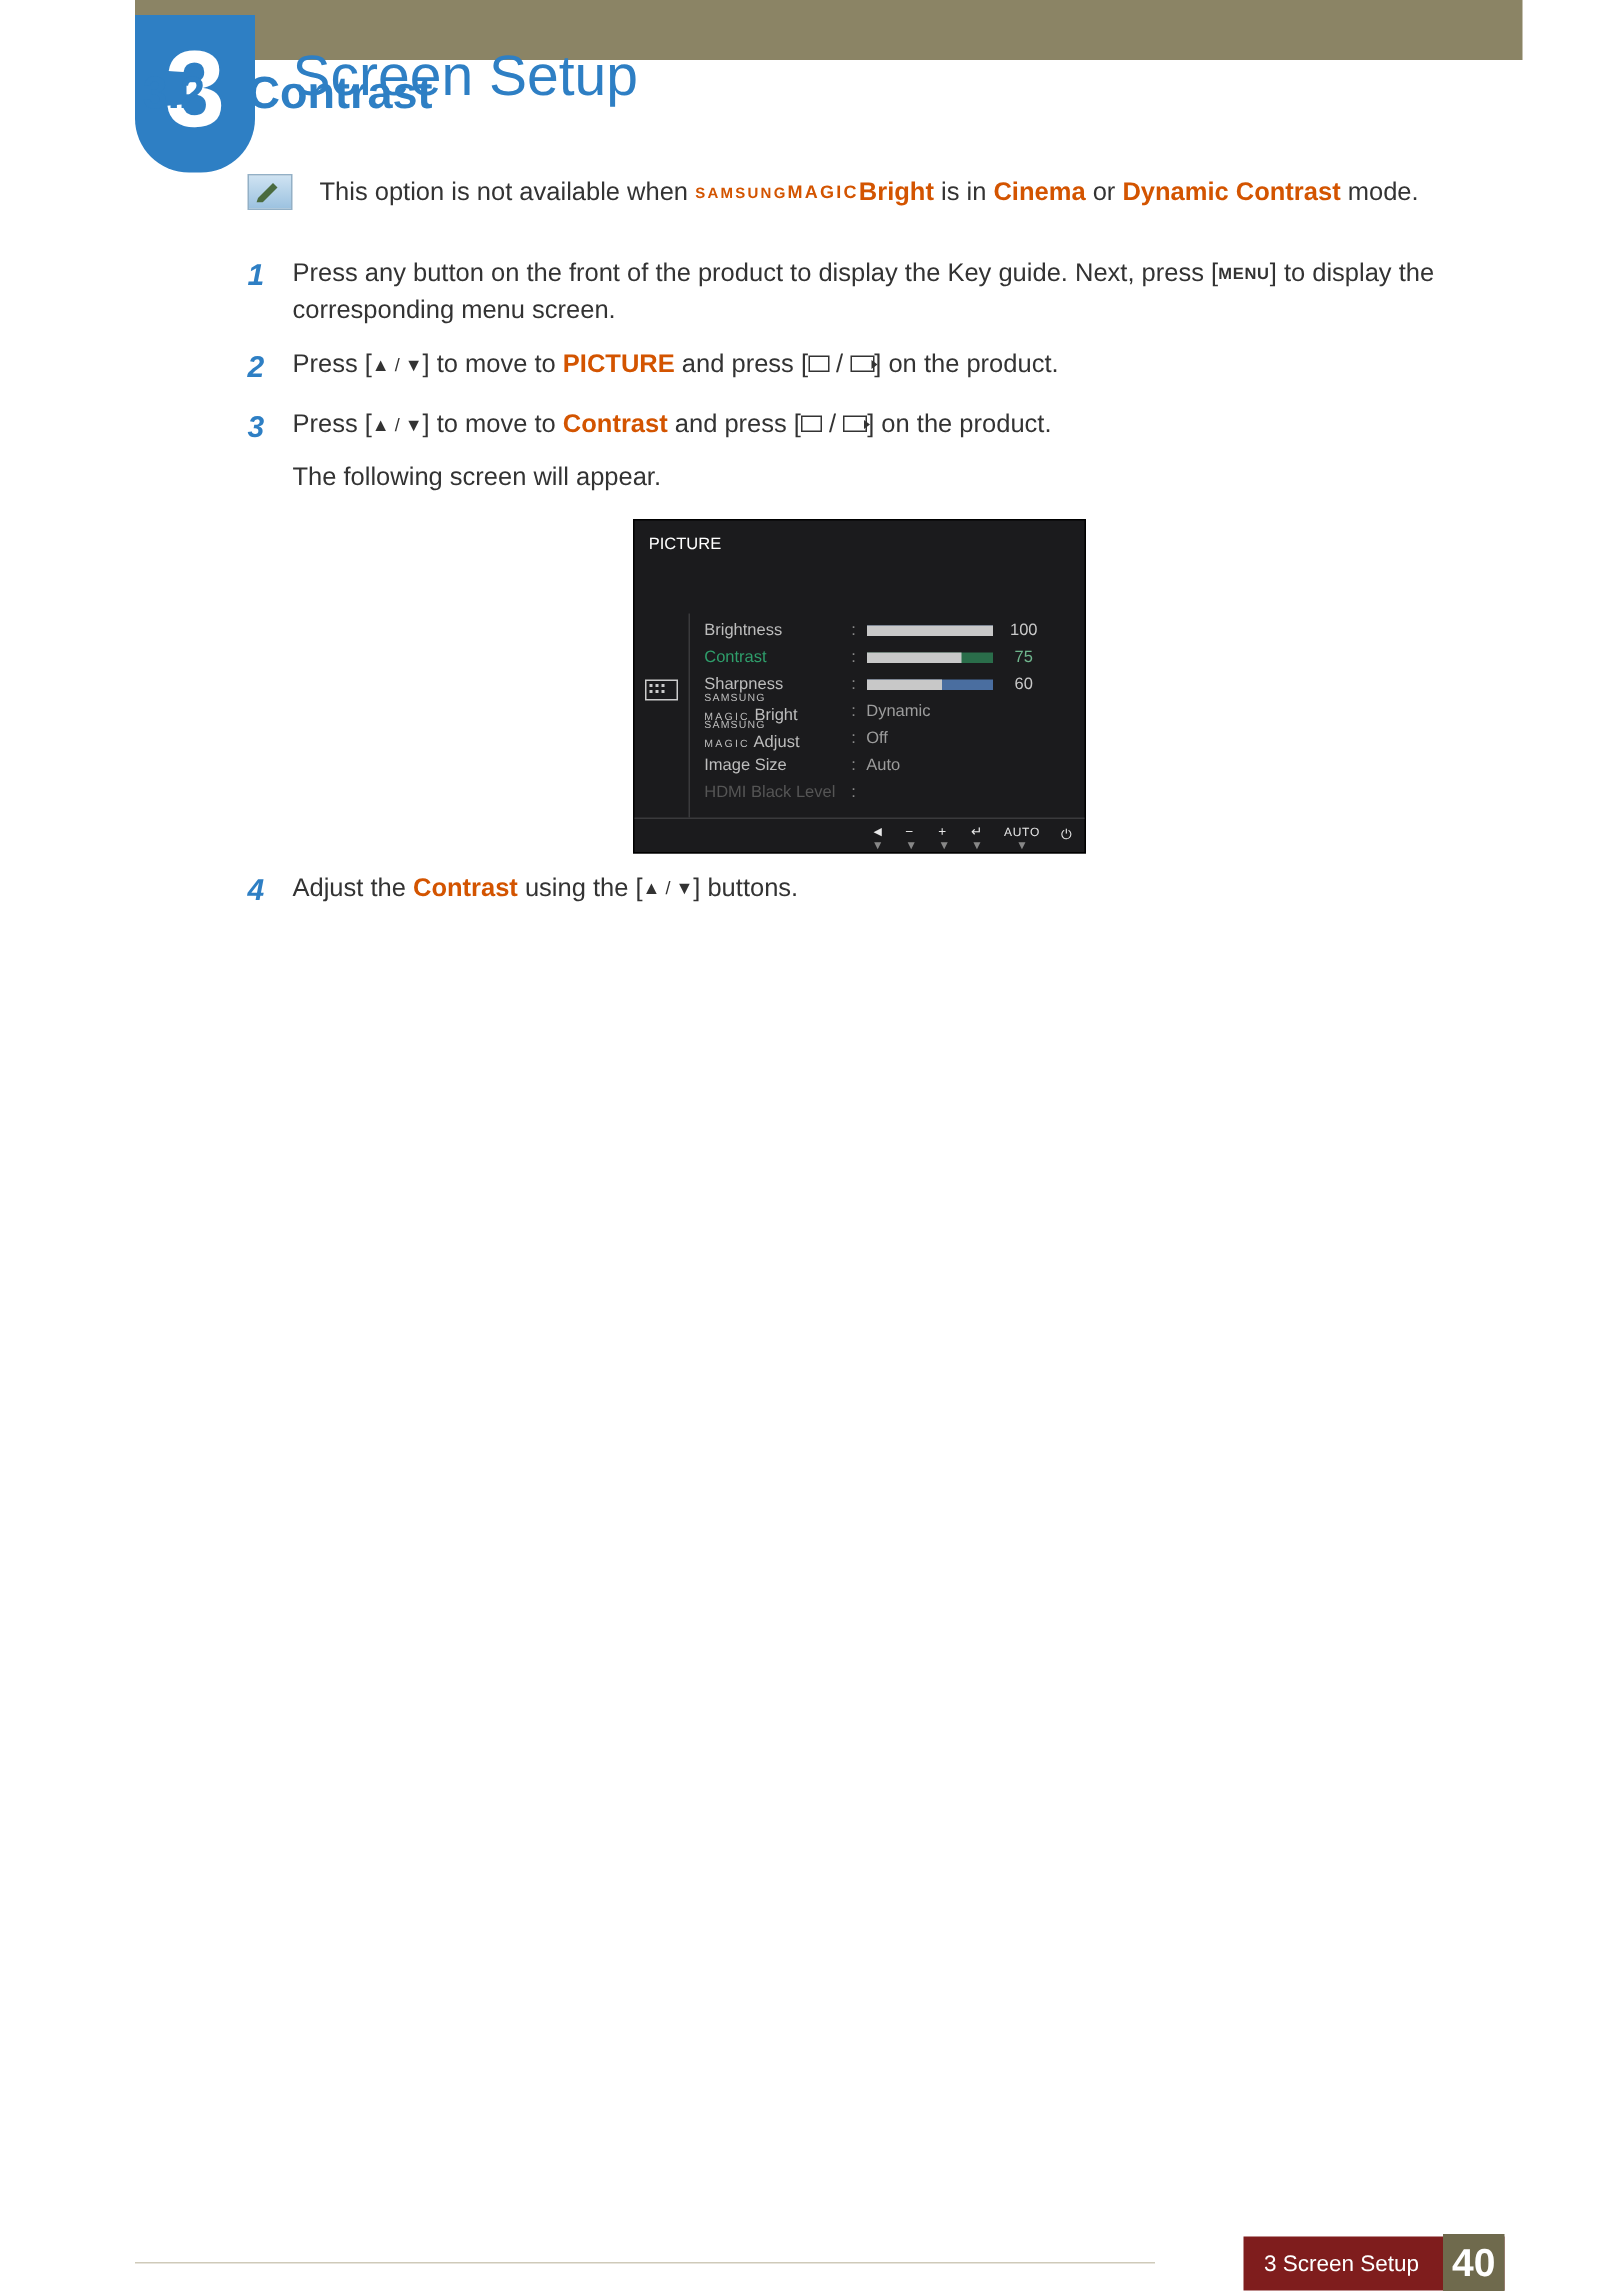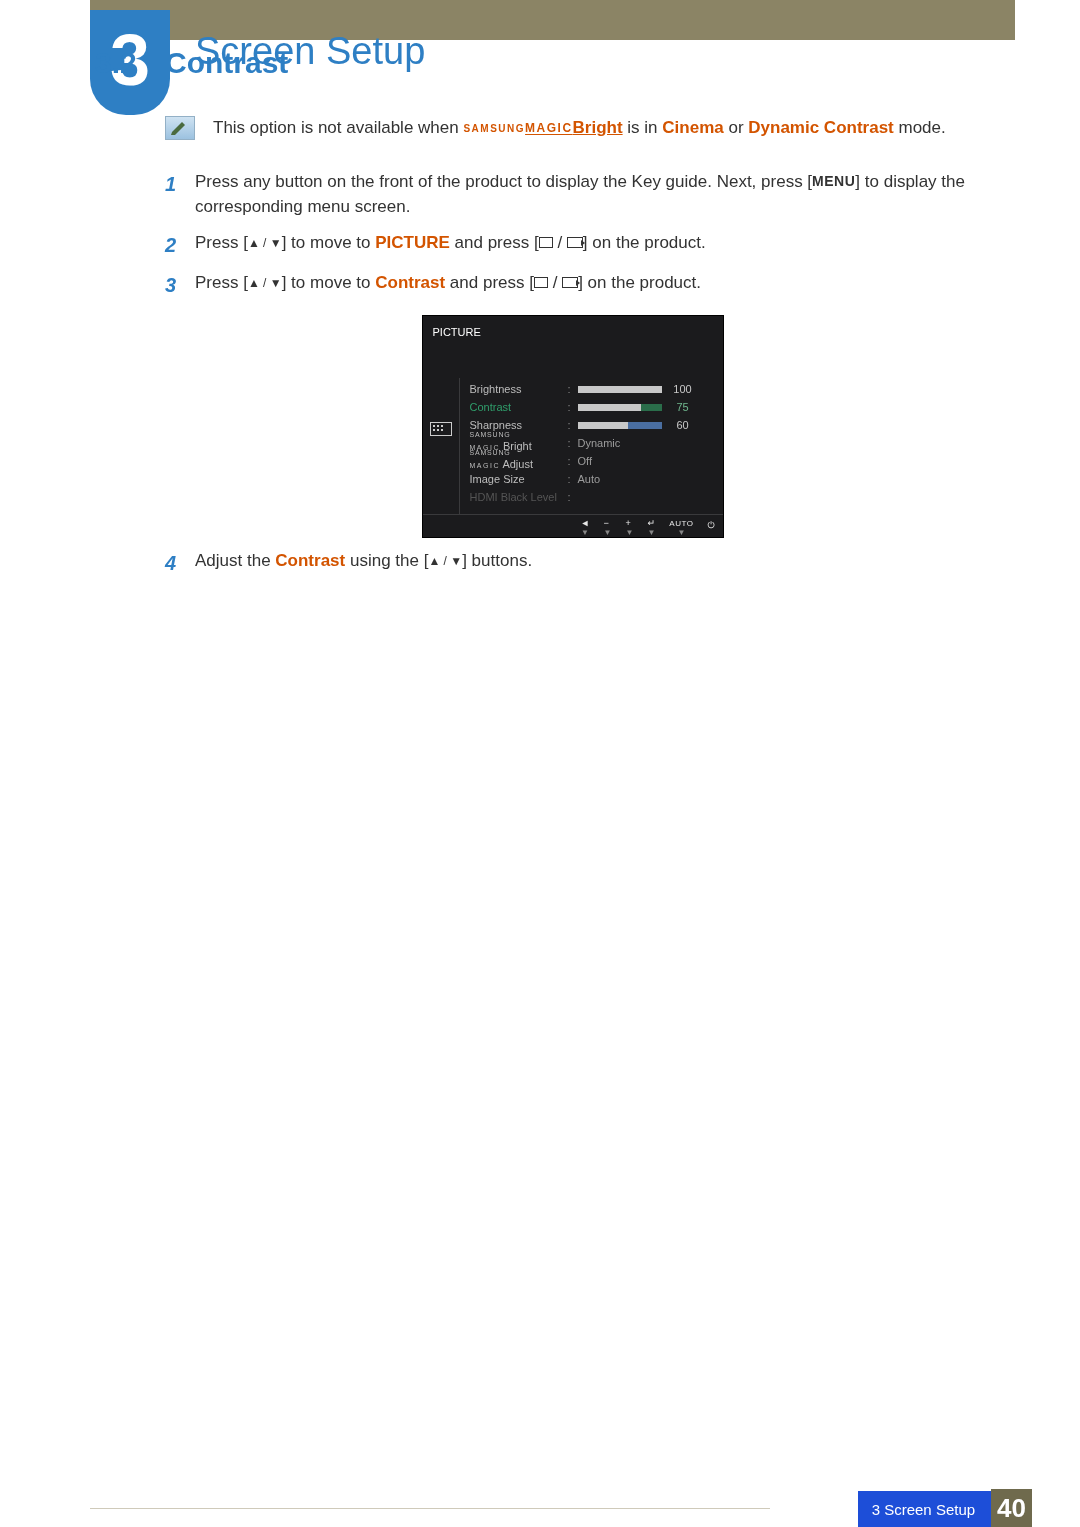--- a/index.html
+++ b/index.html
@@ -103,21 +103,21 @@
     flex: 0 0 18px;
     color: #2e7fc4;
     font-size: 20px;
     font-style: italic;
     font-weight: bold;
   }
   .step-body { flex: 1; }
   .menu-key {
     font-family: Arial, sans-serif;
     font-weight: bold;
-    font-size: 14px;
+    font-size: 11px;
     letter-spacing: 0.5px;
     vertical-align: 1px;
   }
   .arrow-glyph {
     font-size: 12px;
     vertical-align: 1px;
   }
   .sq { display:inline-block; width:12px; height:9px; border:1.5px solid #333; vertical-align:0; }
   .sq2{ display:inline-block; width:14px; height:9px; border:1.5px solid #333; vertical-align:0; position:relative;}
   .sq2::after{ content:""; position:absolute; right:-3px; top:2px; border-left:4px solid #333; border-top:3px solid transparent; border-bottom:3px solid transparent;}
@@ -201,26 +201,26 @@
     bottom: 0;
     left: 0;
     right: 0;
     width: 1080px;
     display: flex;
     justify-content: flex-end;
     align-items: center;
   }
   .footer-bar {
     height: 36px;
-    background: #1d4ed8;
+    background: #7f1d1d;
     display: flex;
     align-items: center;
     padding: 0 14px;
     gap: 12px;
-    margin-right: 48px;
+    margin-right: 77px;
   }
   .footer-bar .chap { color:#fff; font-size:15px; }
   .footer-bar .pg {
     background: #6f6a4d;
     color:#fff;
     font-size: 26px;
     font-weight: bold;
     padding: 2px 6px;
     margin: -2px -14px -2px 4px;
     height: 36px;
@@ -250,21 +250,21 @@
   </div>
 
 
   <div class="note-box">
     <div class="note-icon">
       <svg width="20" height="16" viewBox="0 0 20 16">
           <path d="M2 13 L12 3 L15 6 L5 16 L1 16 Z" fill="#4a6b3f"></path>
         </svg>
     </div>
     <div>
-      <span>This option is not available when </span><span class="mg">SAMSUNG</span><span class="hl" style="text-decoration:underline"><span class="mg" style="font-size:12px">MAGIC</span><span>Bright</span></span><span> is in </span><span class="hl">Cinema</span><span> or </span><span class="hl">Dynamic Contrast</span><span> mode.</span>
+      <span>This option is not available when </span><span class="mg">SAMSUNG</span><span class="hl" style=""><span class="mg" style="font-size:12px">MAGIC</span><span>Bright</span></span><span> is in </span><span class="hl">Cinema</span><span> or </span><span class="hl">Dynamic Contrast</span><span> mode.</span>
     </div>
   </div>
 
 
   <div class="step">
     <div class="step-num">1</div>
     <div class="step-body">
       <span>Press any button on the front of the product to display the Key guide. Next, press [</span><span class="menu-key">MENU</span><span>] to display the corresponding menu screen.</span>
     </div>
   </div>
@@ -273,20 +273,21 @@
     <div class="step-num">2</div>
     <div class="step-body">
       <span>Press [</span><span class="arrow-glyph">▲ / ▼</span><span>] to move to </span><span class="hl">PICTURE</span><span> and press [</span><span class="sq"></span> / <span class="sq2"></span><span>] on the product.</span>
     </div>
   </div>
 
   <div class="step">
     <div class="step-num">3</div>
     <div class="step-body">
       <span>Press [</span><span class="arrow-glyph">▲ / ▼</span><span>] to move to </span><span class="hl">Contrast</span><span> and press [</span><span class="sq"></span> / <span class="sq2"></span><span>] on the product.</span>
+      <div style="margin-top:10px">The following screen will appear.</div>
     </div>
   </div>
 
   <div class="osd">
     <div class="osd-title">PICTURE</div>
     <div class="osd-body">
       <div class="osd-iconcol">
         <div class="chip"></div>
       </div>
       <div class="osd-rows" id="osd-rows">

